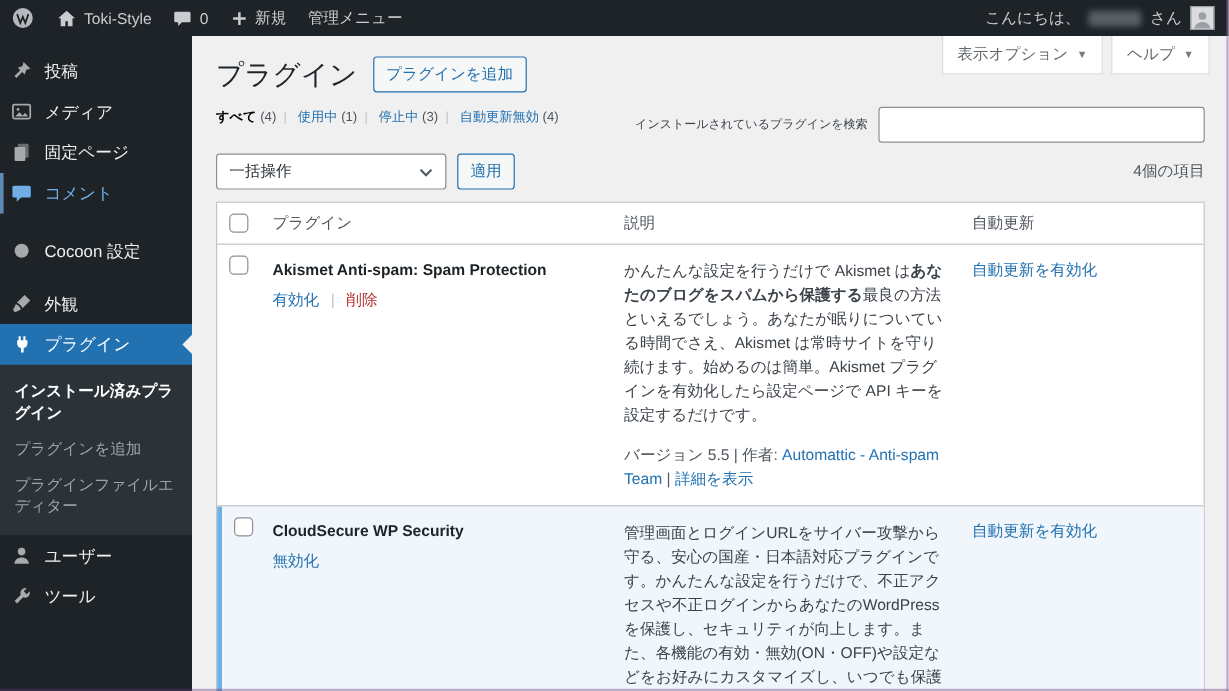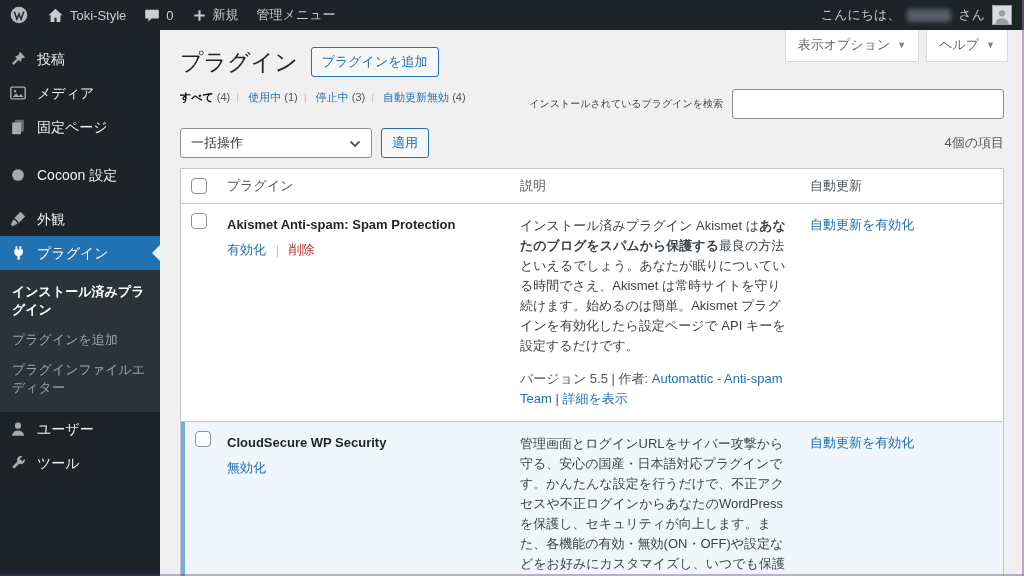--- a/index.html
+++ b/index.html
@@ -163,20 +163,28 @@
     </div>
     <div class="menu-item">
       <span class="micon">
         <svg width="18" height="18" viewBox="0 0 20 20" fill="currentColor">
             <rect x="6.5" y="2" width="10" height="13" rx="1" opacity=".55"></rect>
             <rect x="3.5" y="5" width="10" height="13" rx="1"></rect>
           </svg>
       </span>
       <span>固定ページ</span>
     </div>
+    <div class="menu-item hovered">
+      <span class="micon">
+        <svg width="18" height="18" viewBox="0 0 20 20" fill="currentColor">
+            <path d="M3 3h14c.8 0 1.5.7 1.5 1.5v8c0 .8-.7 1.5-1.5 1.5H9.5l-4 4v-4H3c-.8 0-1.5-.7-1.5-1.5v-8C1.5 3.7 2.2 3 3 3z"></path>
+          </svg>
+      </span>
+      <span>コメント</span>
+    </div>
     <div class="menu-item mi-cocoon">
       <span class="micon">
         <svg width="18" height="18" viewBox="0 0 20 20" fill="currentColor">
             <circle cx="10" cy="10" r="6.5"></circle>
           </svg>
       </span>
       <span>Cocoon 設定</span>
     </div>
     <div class="menu-item mi-appearance">
       <span class="micon">
@@ -283,21 +291,21 @@
           </div>
         <div class="cell">
           <div class="pname">Akismet Anti-spam: Spam Protection</div>
           <div class="pactions">
             <a>有効化</a>
             <span class="fsep">|</span>
             <a class="danger">削除</a>
           </div>
         </div>
         <div class="cell">
-          <p class="dtext"><span>インストール済みプラグイン Akismet は</span><strong>あなたのブログをスパムから保護する</strong><span>最良の方法といえるでしょう。あなたが眠りについている時間でさえ、Akismet は常時サイトを守り続けます。始めるのは簡単。Akismet プラグインを有効化したら設定ページで API キーを設定するだけです。</span></p>
+          <p class="dtext"><span>かんたんな設定を行うだけで Akismet は</span><strong>あなたのブログをスパムから保護する</strong><span>最良の方法といえるでしょう。あなたが眠りについている時間でさえ、Akismet は常時サイトを守り続けます。始めるのは簡単。Akismet プラグインを有効化したら設定ページで API キーを設定するだけです。</span></p>
           <p class="meta"><span>バージョン 5.5 | 作者: </span><a>Automattic - Anti-spam Team</a><span> | </span><a>詳細を表示</a></p>
         </div>
         <div class="cell">
           <a class="auto-link">自動更新を有効化</a>
         </div>
       </div>
 
       <div class="trow prow active-plugin">
         <div class="cell-cb" style="padding-left:14px;">
             <span class="checkbox"></span>

